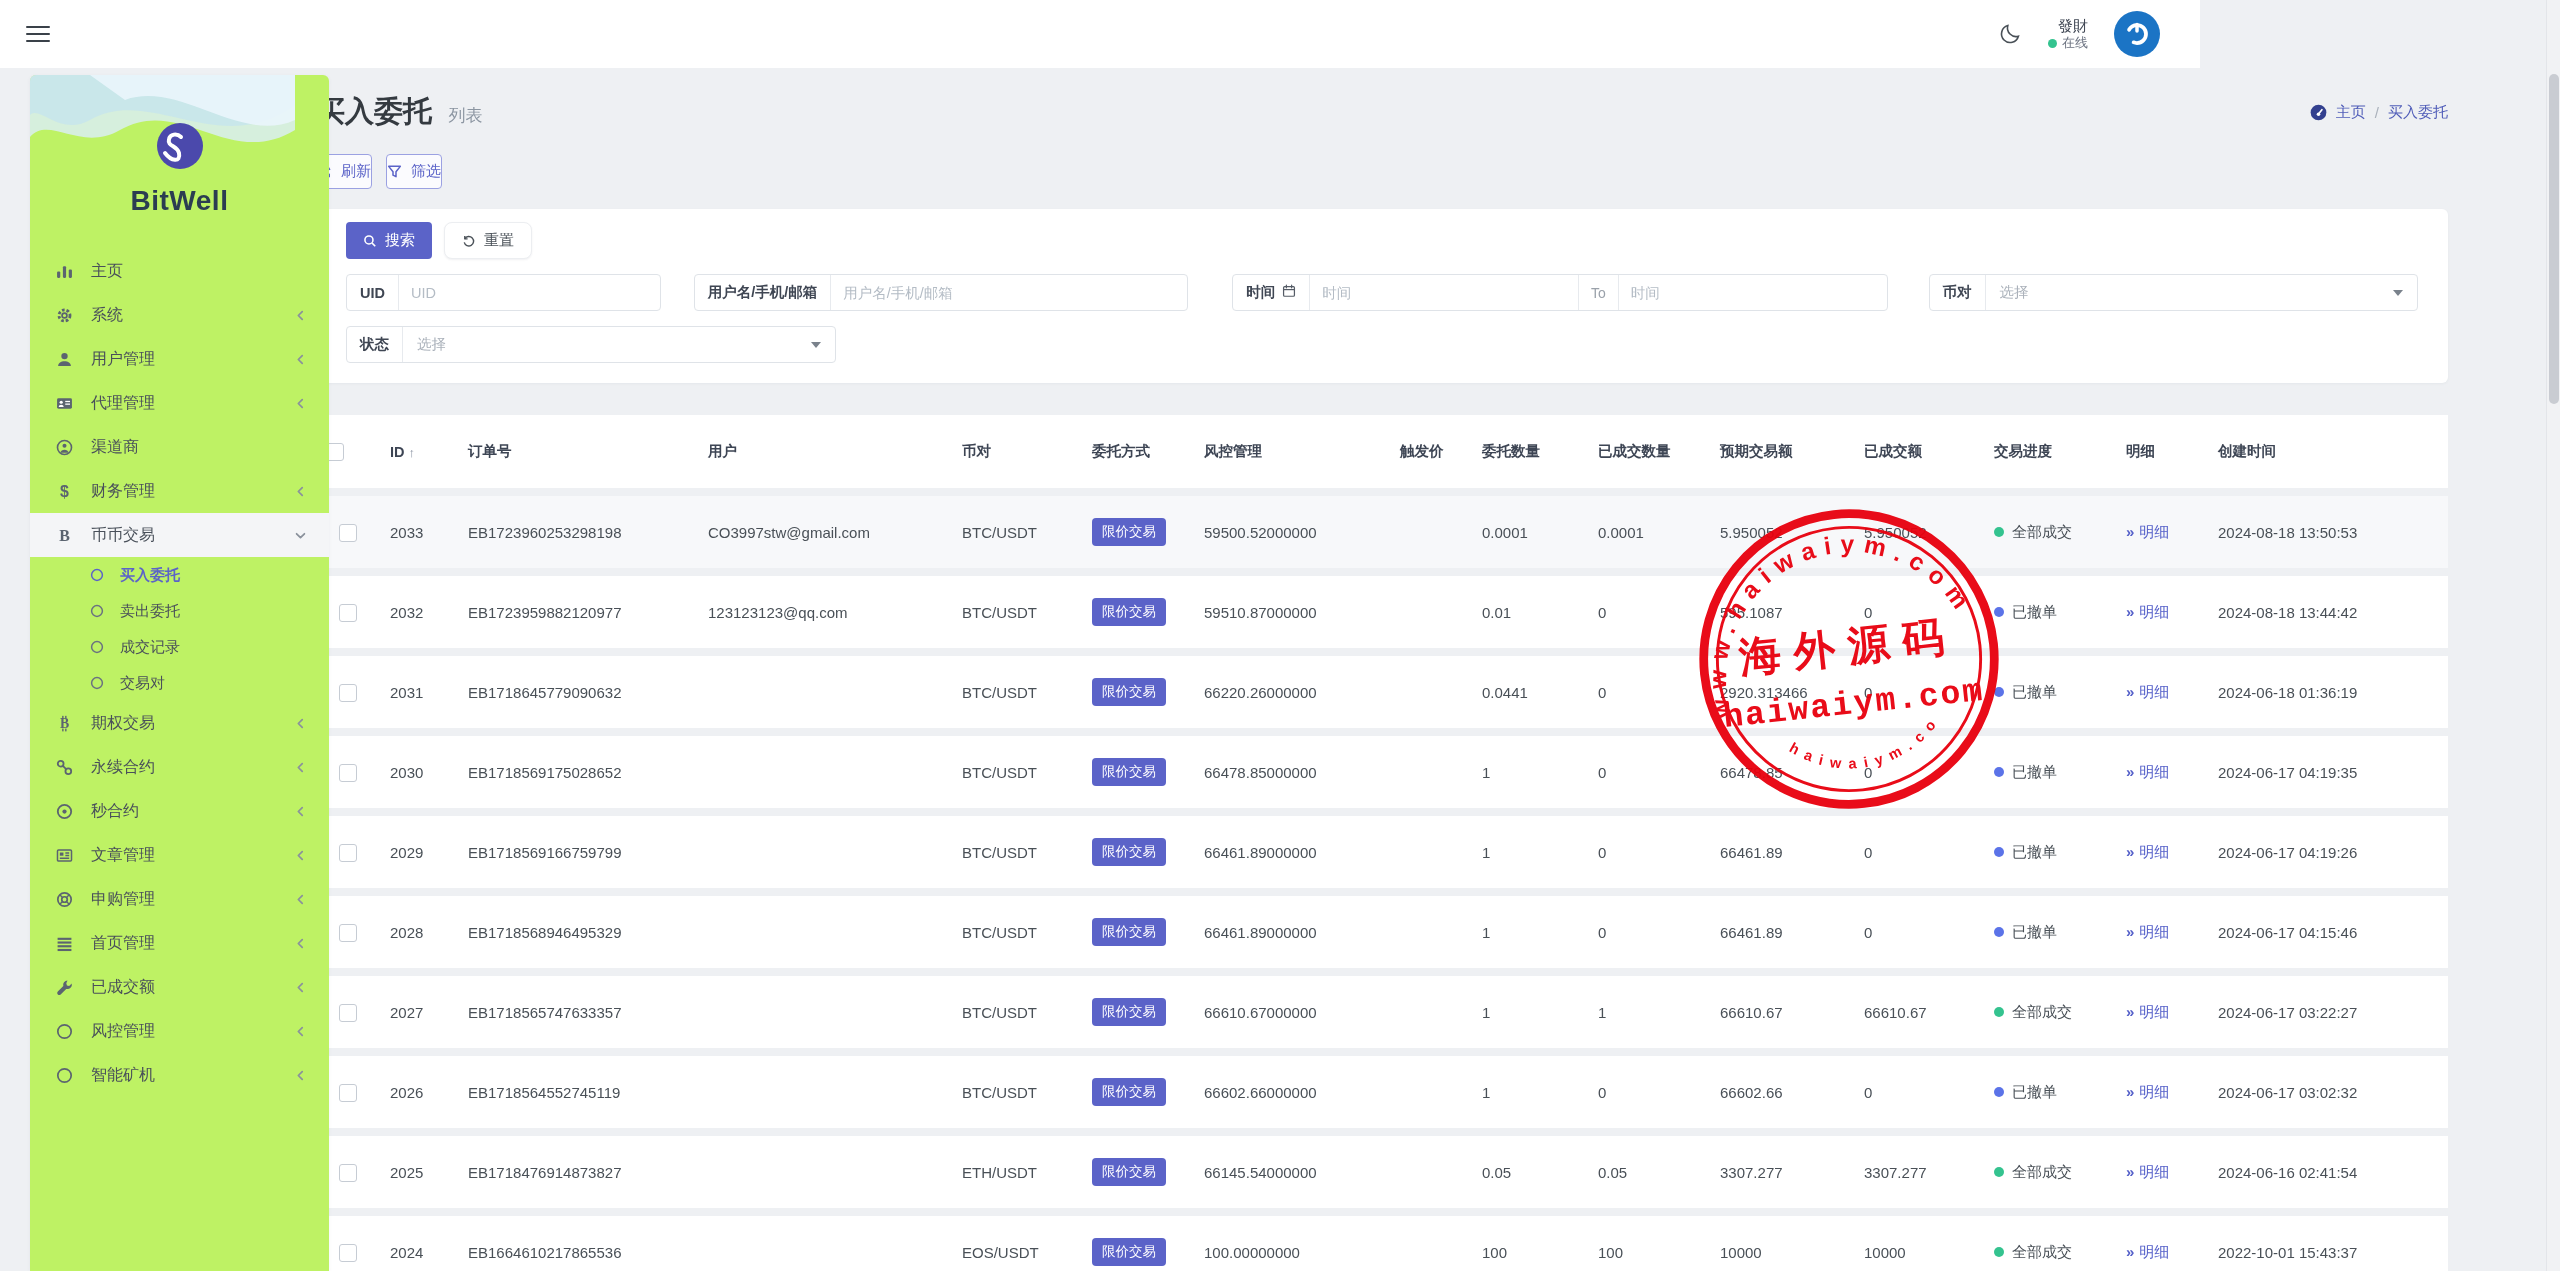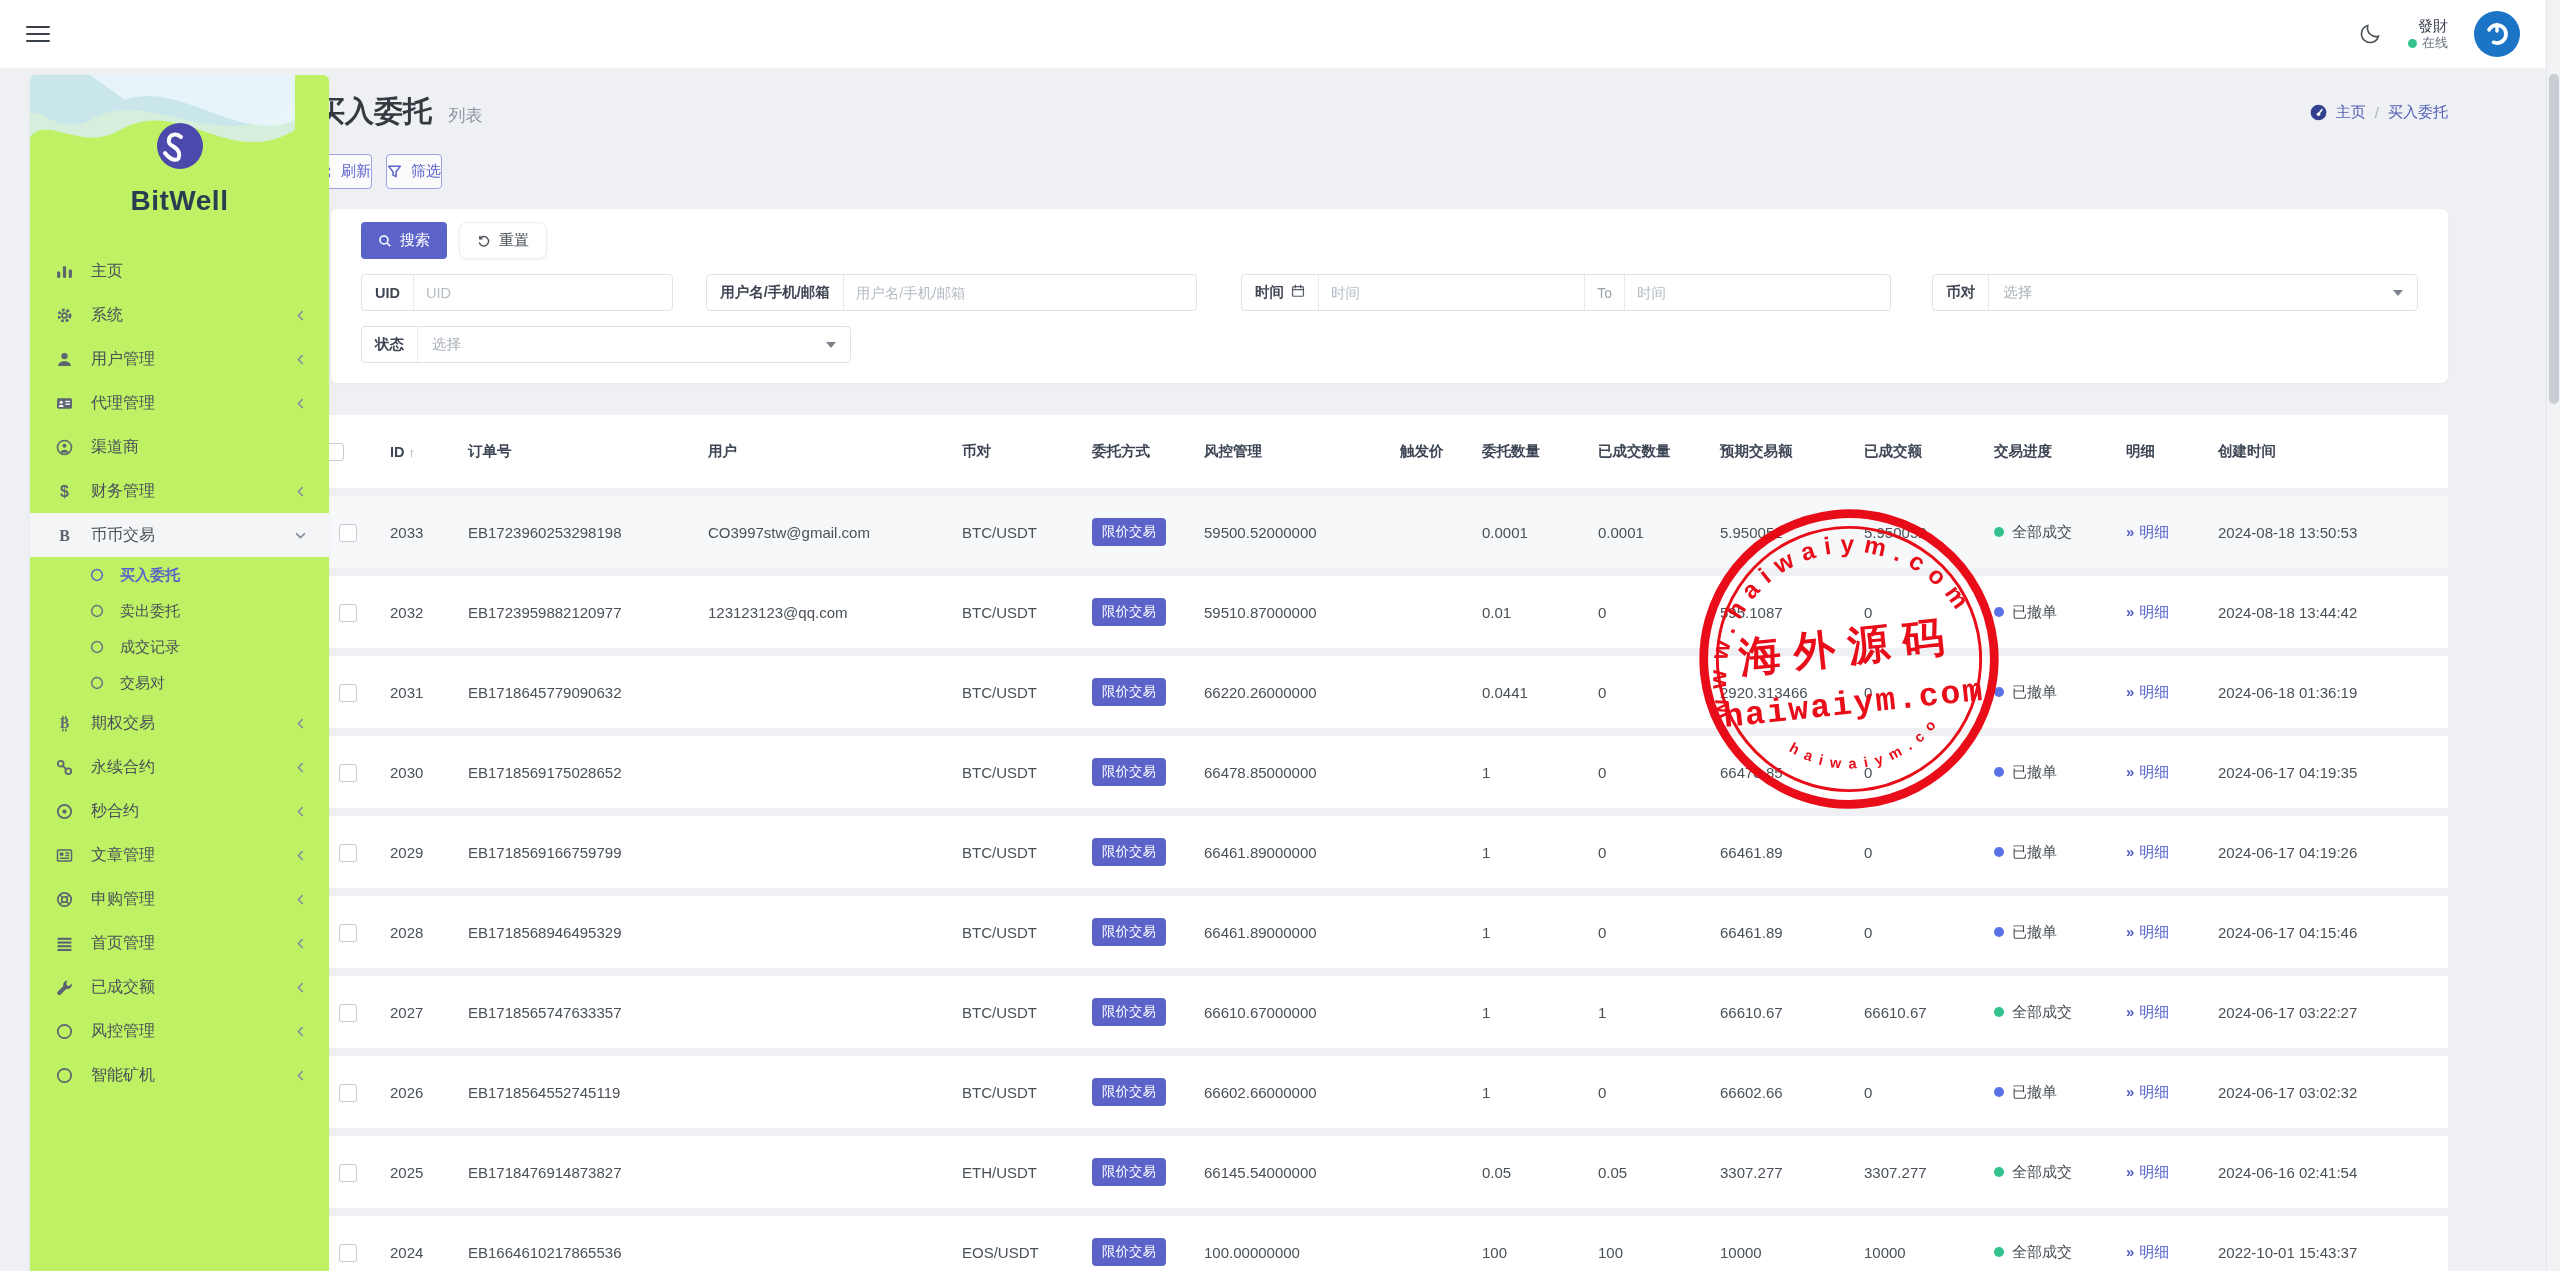--- a/index.html
+++ b/index.html
@@ -3,21 +3,21 @@
 <meta charset="utf-8">
 <style>
   * { margin:0; padding:0; box-sizing:border-box; }
   html,body { width:2560px; height:1271px; overflow:hidden; }
   body {
     font-family:"Liberation Sans","DejaVu Sans",sans-serif;
     background:#eef0f3; color:#495057; position:relative;
   }
 
   
-  .topbar { position:absolute; left:0; top:0; width:2560px; height:68px; background:#fff;
+  .topbar { position:absolute; left:0; top:0; width:2200px; height:68px; background:#fff;
             display:flex; align-items:center; justify-content:space-between; padding:0 40px 0 26px; z-index:5;gap:28px; }
   .hamburger { width:24px; cursor:pointer; }
   .hamburger i { display:block; height:2.6px; background:#3a4149; border-radius:2px; margin:4.4px 0; }
   .topbar-right { display:flex; align-items:center; gap:26px; }
   .moon { width:24px; height:24px; cursor:pointer; }
   .userbox { text-align:right; line-height:1.25; }
   .user-name { font-size:15px; color:#3f4653; }
   .user-status { font-size:13px; color:#6b7280; display:flex; align-items:center; gap:5px; justify-content:flex-start; }
   .dot-green { width:9px; height:9px; border-radius:50%; background:#34c38f; display:inline-block; }
   .avatar { width:46px; height:46px; border-radius:50%; background:#1b74c5; display:flex; align-items:center; justify-content:center; }
@@ -57,21 +57,21 @@
   .breadcrumb a { color:#4f5cb8; text-decoration:none; cursor:pointer; }
   .crumb-sep { color:#aab1bb; }
   .gauge { width:17px; height:17px; }
 
   .toolbar-row { margin-top:22px; display:flex; gap:14px; }
   .btn-outline { display:flex; align-items:center; gap:9px; border:1px solid #9ba1e2; color:#5b63c8;
                  background:#fbfbfe; border-radius:4px; padding:7px 0; font-size:15px; cursor:pointer; }
   .btn-outline svg { width:15px; height:15px; }
 
   .search-card { margin-top:20px; background:#fff; border-radius:6px; box-shadow:0 1px 3px rgba(60,70,90,.05);
-                 padding:13px 30px 20px;margin-left:15px; }
+                 padding:13px 30px 20px; }
   .btn-row { display:flex; gap:12px; }
   .btn-primary { display:flex; align-items:center; gap:8px; background:#5b63c8; color:#fff; border:none;
                  border-radius:4px; padding:8px 17px; font-size:15px; cursor:pointer; }
   .btn-primary svg { width:14px; height:14px; }
   .btn-light { display:flex; align-items:center; gap:8px; background:#fff; color:#495057; border:1px solid #eceef1;
                box-shadow:0 1px 2px rgba(60,70,90,.08); border-radius:8px; padding:8px 17px; font-size:15px; cursor:pointer; }
   .btn-light svg { width:14px; height:14px; }
 
   .filters-row { display:flex; margin-top:15px; }
   .igroup { display:flex; align-items:stretch; border:1px solid #dfe3e8; border-radius:4px; height:37px; background:#fff; }

